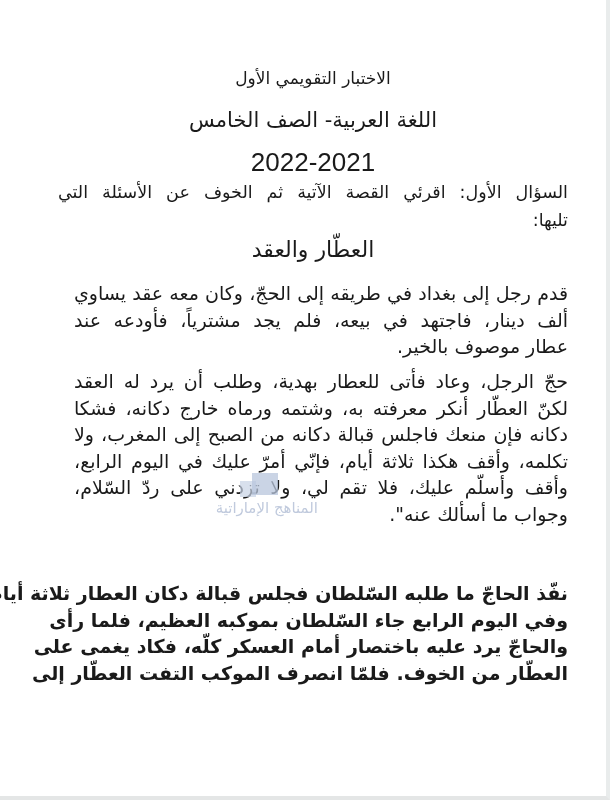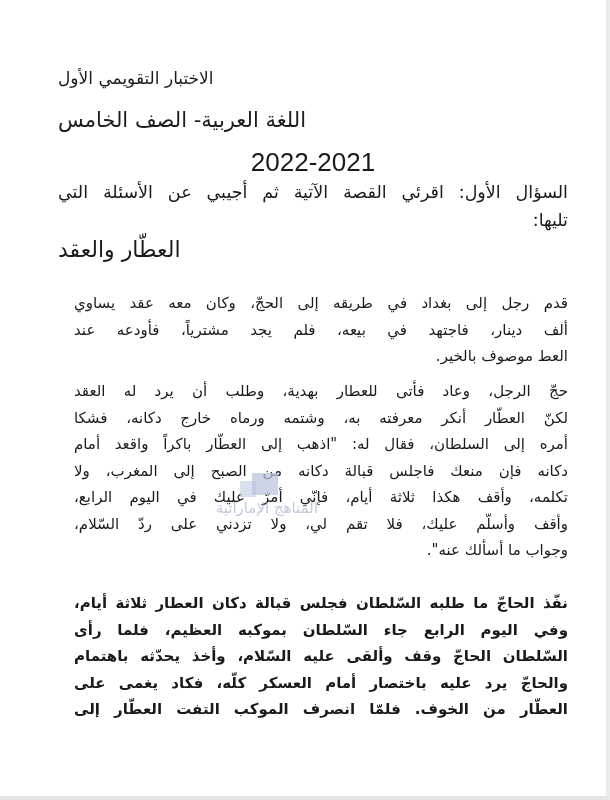--- a/index.html
+++ b/index.html
@@ -27,21 +27,21 @@
     }
     .doc {
       position: absolute;
       left: 58px;
       right: 38px;
       top: 0;
       direction: rtl;
       text-align: right;
     }
     .center {
-      text-align: left;
+      text-align: center;
       direction: rtl;
     }
     .title1 {
       position: absolute;
       top: 66px;
       left: 0;
       right: 0;
       font-size: 17px;
       line-height: 24px;
     }
@@ -77,25 +77,24 @@
       top: 237px;
       left: 0;
       right: 0;
       font-size: 22px;
       line-height: 26px;
     }
     .para {
       position: absolute;
       left: 16px;
       right: 0;
-      font-size: 15px;
+      font-size: 19px;
       line-height: 26.5px;
       text-align: justify;
       text-align-last: right;
-      margin-top: 10px;
     }
     .p1 { top: 280px; }
     .p2 { top: 368px; }
     .p3 { top: 580px; font-weight: bold; }
     .line {
       display: block;
       white-space: nowrap;
       text-align: justify;
       text-align-last: justify;
     }
@@ -145,46 +144,44 @@
 <body>
 
 <div class="page">
   <div class="doc">
 
     <div class="title1 center">الاختبار التقويمي الأول</div>
     <div class="title2 center">اللغة العربية- الصف الخامس</div>
     <div class="year">2022-2021</div>
 
     <div class="question">
-      <span class="line">السؤال الأول: اقرئي القصة الآتية ثم أجيبي عن الأسئلة التي</span>
+      <span class="line">السؤال الأول: اقرئي القصة الآتية ثم الخوف عن الأسئلة التي</span>
       <span class="line last">تليها:</span>
     </div>
 
     <div class="story-title center">العطّار والعقد</div>
 
     <div class="para p1">
       <span class="line">قدم رجل إلى بغداد في طريقه إلى الحجّ، وكان معه عقد يساوي</span>
       <span class="line">ألف دينار، فاجتهد في بيعه، فلم يجد مشترياً، فأودعه عند</span>
-      <span class="line last">العط موصوف بالخير.</span>
+      <span class="line last">عطار موصوف بالخير.</span>
     </div>
 
     <div class="para p2">
       <span class="line">حجّ الرجل، وعاد فأتى للعطار بهدية، وطلب أن يرد له العقد</span>
       <span class="line">لكنّ العطّار أنكر معرفته به، وشتمه ورماه خارج دكانه، فشكا</span>
-      <span class="line">أمره إلى السلطان، فقال له: "اذهب إلى العطّار باكراً واقعد أمام</span>
       <span class="line">دكانه فإن منعك فاجلس قبالة دكانه من الصبح إلى المغرب، ولا</span>
       <span class="line">تكلمه، وأقف هكذا ثلاثة أيام، فإنّي أمرّ عليك في اليوم الرابع،</span>
       <span class="line">وأقف وأسلّم عليك، فلا تقم لي، ولا تزدني على ردّ السّلام،</span>
       <span class="line last">وجواب ما أسألك عنه".</span>
     </div>
 
     <div class="para p3">
       <span class="line">نفّذ الحاجّ ما طلبه السّلطان فجلس قبالة دكان العطار ثلاثة أيام،</span>
       <span class="line">وفي اليوم الرابع جاء السّلطان بموكبه العظيم، فلما رأى</span>
-      <span class="line">السّلطان الحاجّ وقف وألقى عليه السّلام، وأخذ يحدّثه باهتمام</span>
       <span class="line">والحاجّ يرد عليه باختصار أمام العسكر كلّه، فكاد يغمى على</span>
       <span class="line">العطّار من الخوف. فلمّا انصرف الموكب التفت العطّار إلى</span>
     </div>
   </div>
 
   <div class="watermark">
     <div class="wm-square2"></div>
     <div class="wm-square"></div>
     <div class="wm-text">المناهج الإماراتية</div>
   </div>

